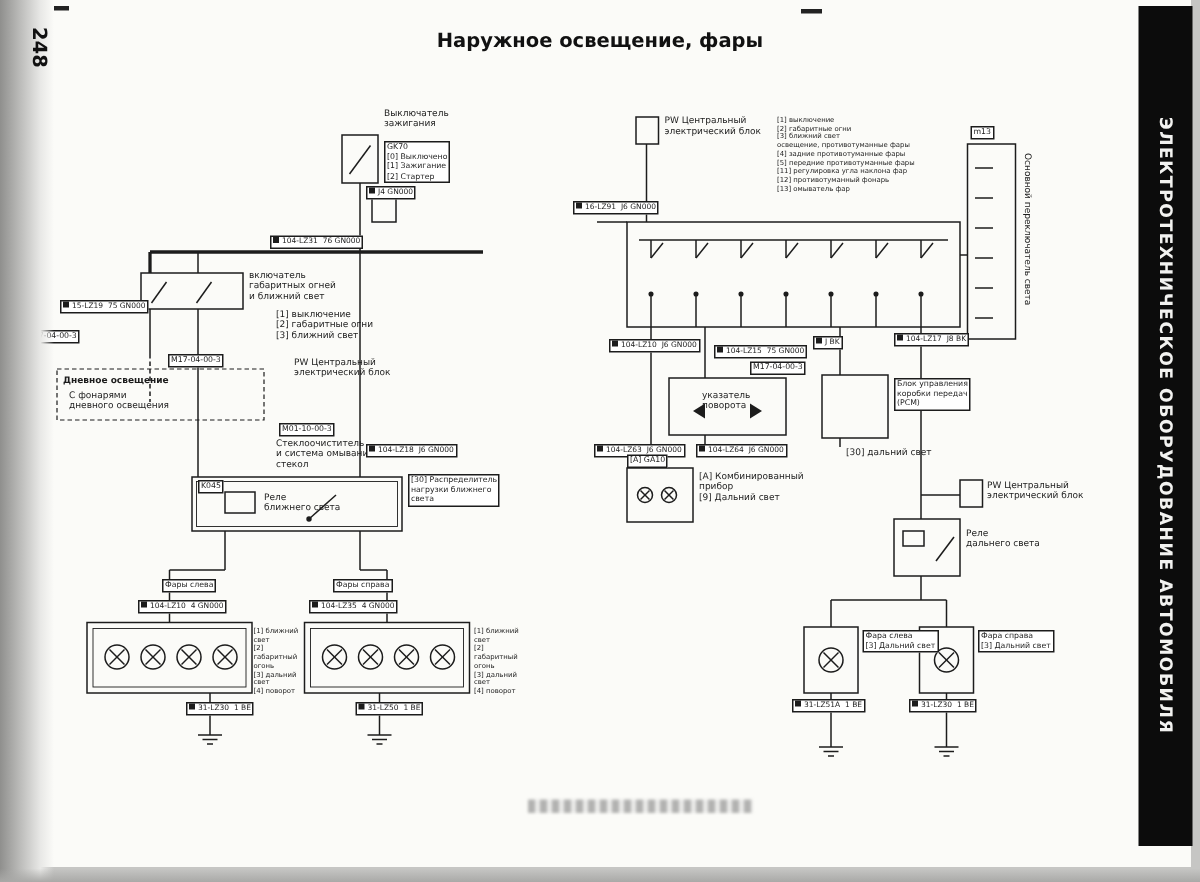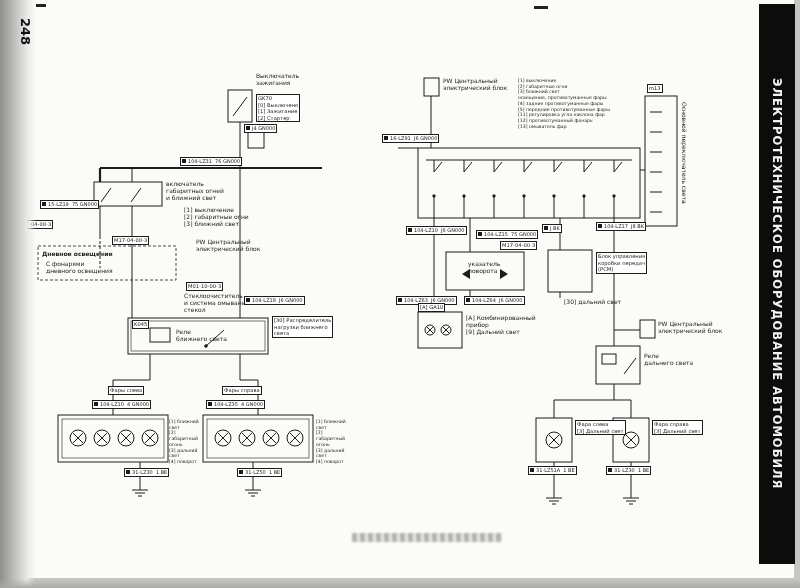--- a/index.html
+++ b/index.html
@@ -184,20 +184,21 @@
           <line x1="650" y1="152" x2="662" y2="152"></line>
         <line x1="650" y1="172" x2="662" y2="172"></line>
           <line x1="650" y1="192" x2="662" y2="192"></line>
           <line x1="650" y1="212" x2="662" y2="212"></line>
         <line x1="640" y1="170" x2="645" y2="170"></line>
       </g>
     </g>
   </svg>
 
   <div class="pageno">248</div>
+  <div class="title">Наружное освещение, фары</div>
   <div class="side-tab">
     <span>ЭЛЕКТРОТЕХНИЧЕСКОЕ ОБОРУДОВАНИЕ АВТОМОБИЛЯ</span>
   </div>
 
   <div class="lbl" style="left:256px;top:72px">Выключатель
 зажигания</div>
   <div class="lbl tag" style="left:256px;top:94px">GK70
 [0] Выключено
 [1] Зажигание
 [2] Стартер</div>

